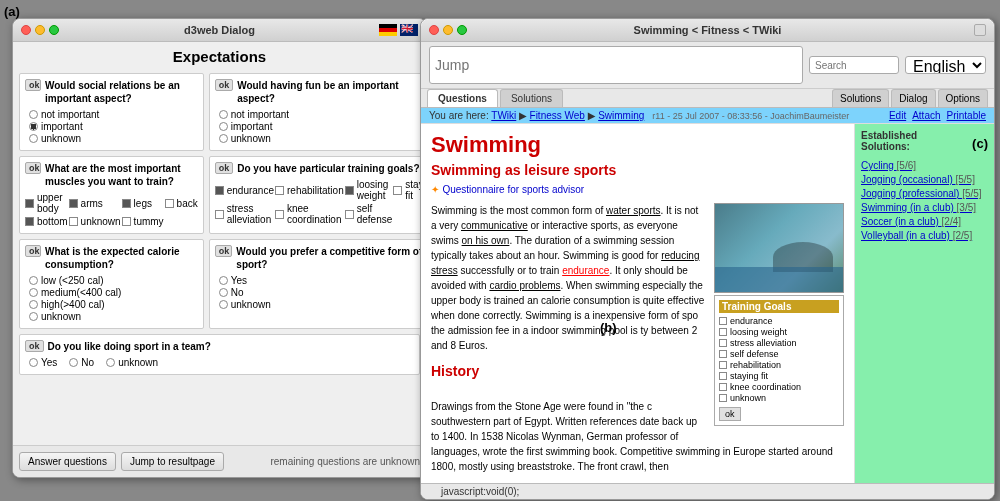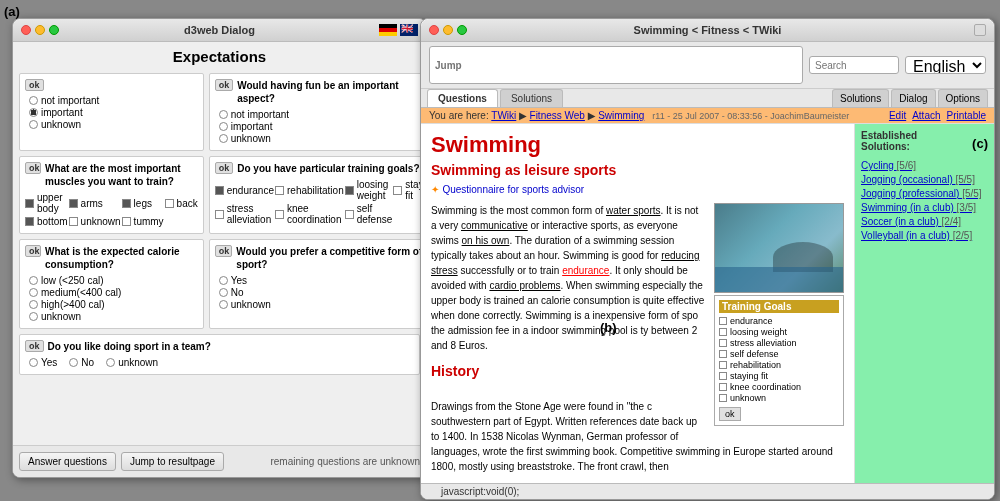--- a/index.html
+++ b/index.html
@@ -270,23 +270,22 @@
       gap: 6px;
       border-bottom: 1px solid #ccc;
     }
 
     .addr-field {
       flex: 1;
       height: 18px;
       border: 1px solid #aaa;
       border-radius: 3px;
       padding: 18px 5px;
-      font-size: 10px;
-      background: #fff;
-      font-weight: bold;
+      font-size: 14px;
+      background: #fff;
     }
 
     .search-field {
       width: 90px;
       height: 18px;
       border: 1px solid #aaa;
       border-radius: 3px;
       padding: 1px 5px;
       font-size: 10px;
       background: #fff;
@@ -315,21 +314,21 @@
 
     .tab.active {
       background: #fff;
       font-weight: bold;
     }
 
     .browser-toolbar {
       display: flex;
       align-items: center;
       padding: 2px 8px;
-      background: #fdba74;
+      background: #7dd3fc;
       border-bottom: 1px solid #ddd;
       font-size: 10px;
       text-align: center;
     }
 
     .breadcrumb {
       font-size: 10px;
       color: #333;
     }
 
@@ -524,20 +523,21 @@
   </div>
 
   <div class="dialog-content">
     <div class="dialog-title">Expectations</div>
 
     <div class="questions-grid">
 
       <div class="question-box">
         <div class="question-header">
           <span class="ok-badge">ok</span>
+          <span class="question-text">Would social relations be an important aspect?</span>
         </div>
         <div class="options-list">
           <div class="option-item">
             <div class="radio-btn"></div>
             <span>not important</span>
           </div>
           <div class="option-item">
             <div class="radio-btn selected"></div>
             <span>important</span>
           </div>

